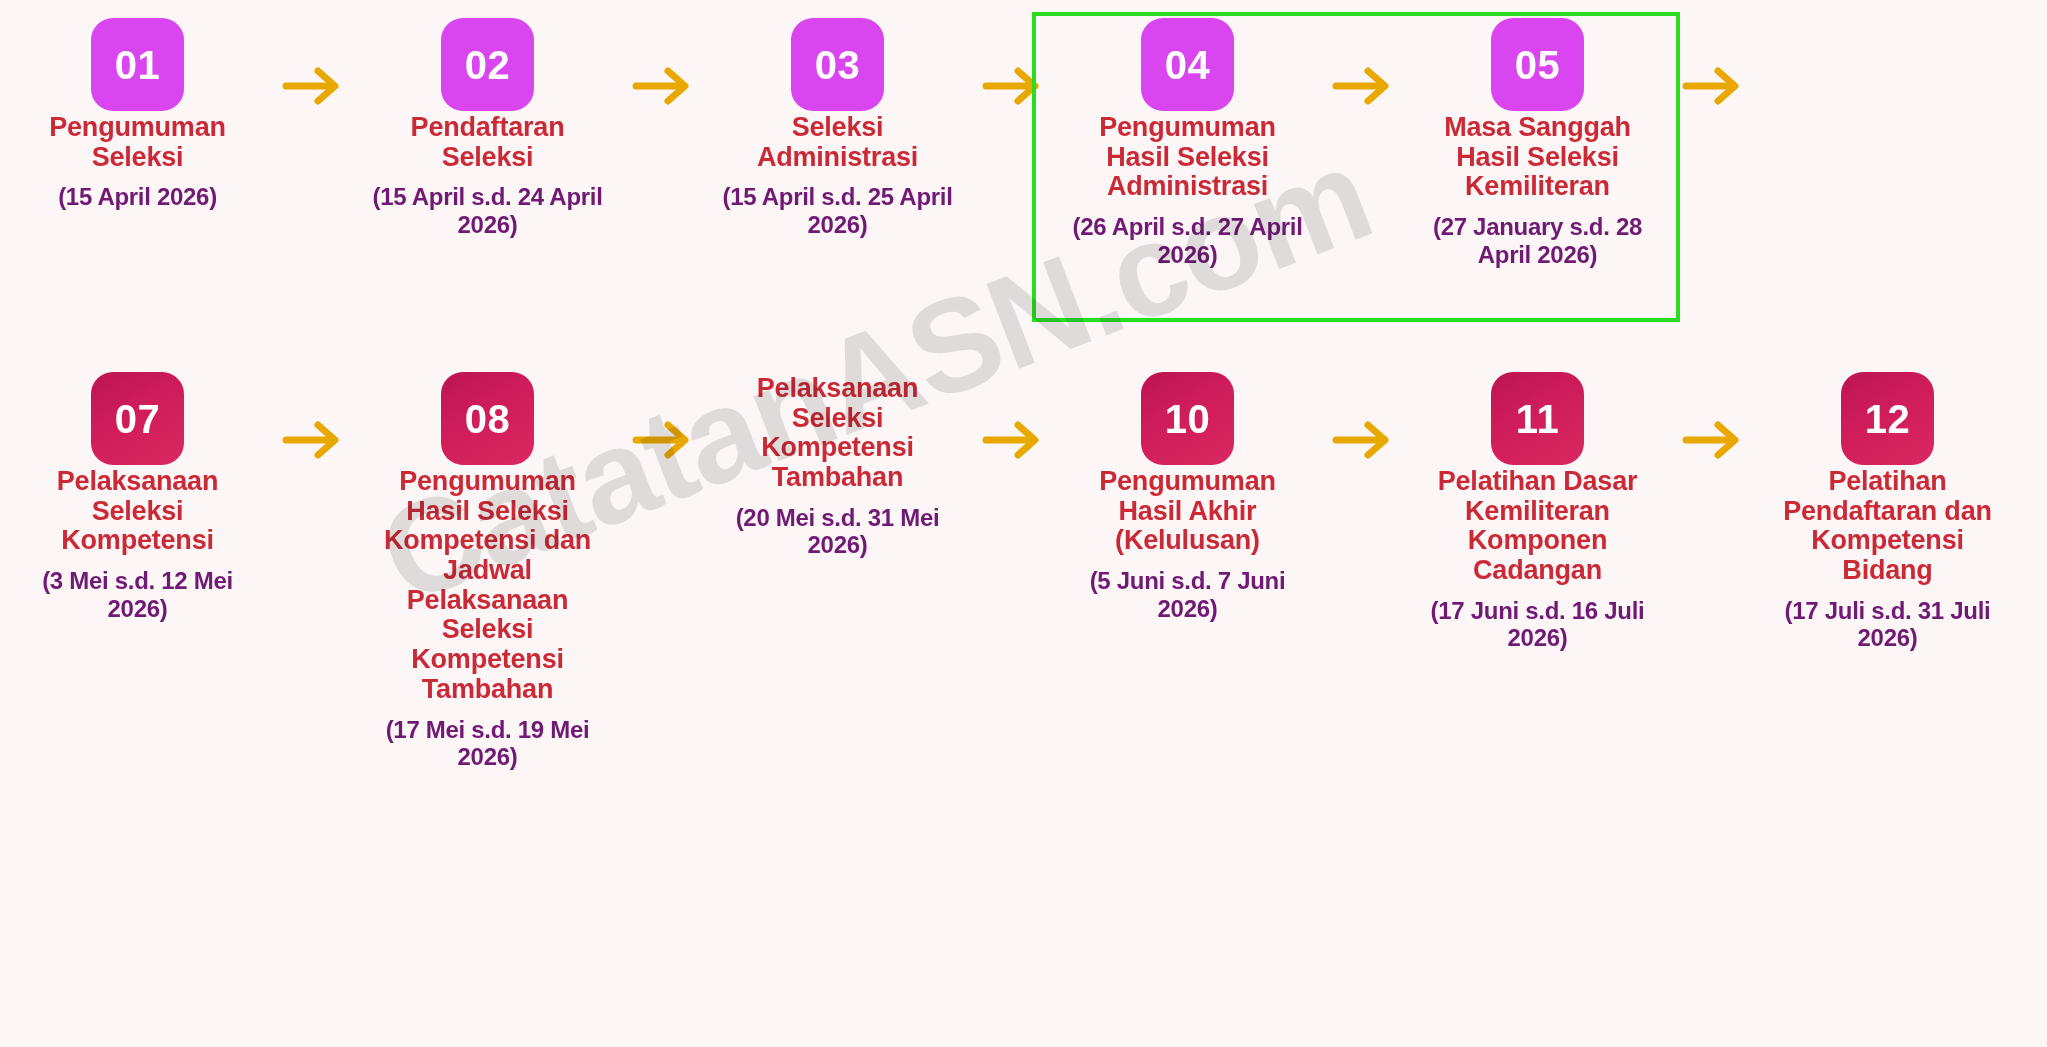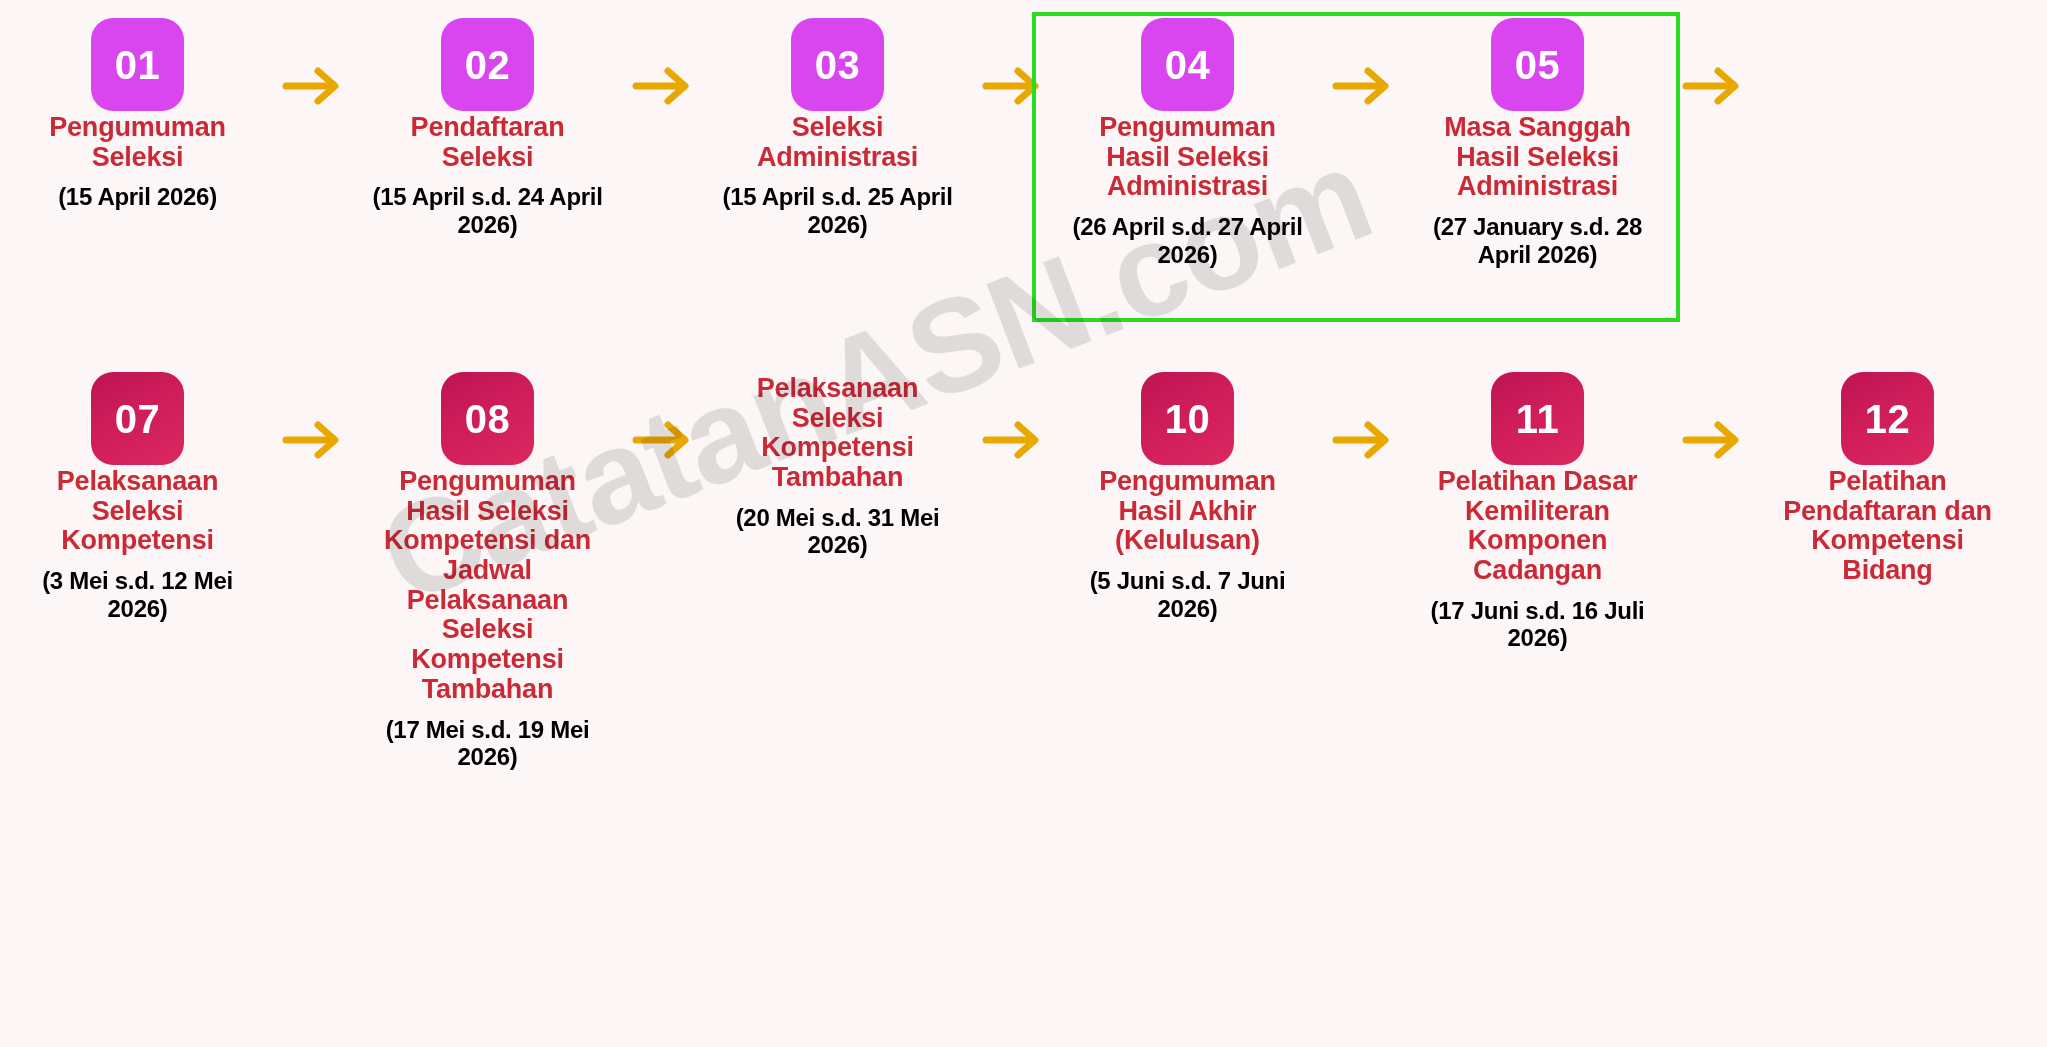--- a/index.html
+++ b/index.html
@@ -99,21 +99,21 @@
     color: #CC2936;
     text-align: center;
     width: 225px;
     letter-spacing: -0.2px;
   }
   .dates {
     margin-top: 11px;
     font-size: 24px;
     font-weight: 700;
     line-height: 1.15;
-    color: #000000;
+    color: #701a75;
     text-align: center;
     width: 235px;
     letter-spacing: -0.3px;
   }
 
   
   #highlight-box {
     position: absolute;
     left: 1032px;
     top: 12px;
@@ -197,21 +197,21 @@
           <g stroke="#E8A800" stroke-width="7" fill="none" stroke-linecap="round" stroke-linejoin="round">
             <line x1="4" y1="20" x2="52" y2="20"></line>
             <polyline points="36,5 53,20 36,35"></polyline>
           </g>
         </svg>
       </span>
     </div>
 
     <div class="step">
       <div class="badge red">05</div>
-      <div class="title">Masa Sanggah Hasil Seleksi Administrasi</div>
+      <div class="title">Masa Sanggah Hasil Seleksi Kemiliteran</div>
       <div class="dates">(27 January s.d. 28 April 2026)</div>
     </div>
 
     <div class="connector">
       <span>
         <svg width="62" height="40" viewBox="0 0 62 40" aria-hidden="true">
           <g stroke="#E8A800" stroke-width="7" fill="none" stroke-linecap="round" stroke-linejoin="round">
             <line x1="4" y1="20" x2="52" y2="20"></line>
             <polyline points="36,5 53,20 36,35"></polyline>
           </g>
@@ -304,19 +304,20 @@
             <line x1="4" y1="20" x2="52" y2="20"></line>
             <polyline points="36,5 53,20 36,35"></polyline>
           </g>
         </svg>
       </span>
     </div>
 
     <div class="step">
       <div class="badge magenta">12</div>
       <div class="title">Pelatihan Pendaftaran dan Kompetensi Bidang</div>
+      <div class="dates">(17 Juli s.d. 31 Juli 2026)</div>
     </div>
 
   </div>
 
   <div id="highlight-box"></div>
 
 </div>
 
 </body></html>

